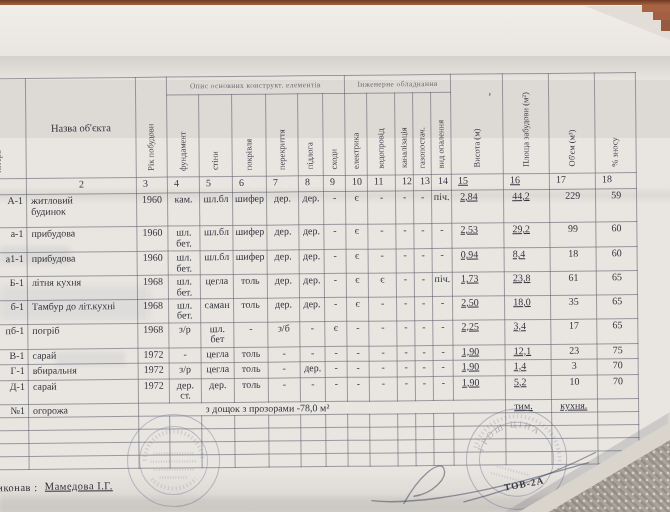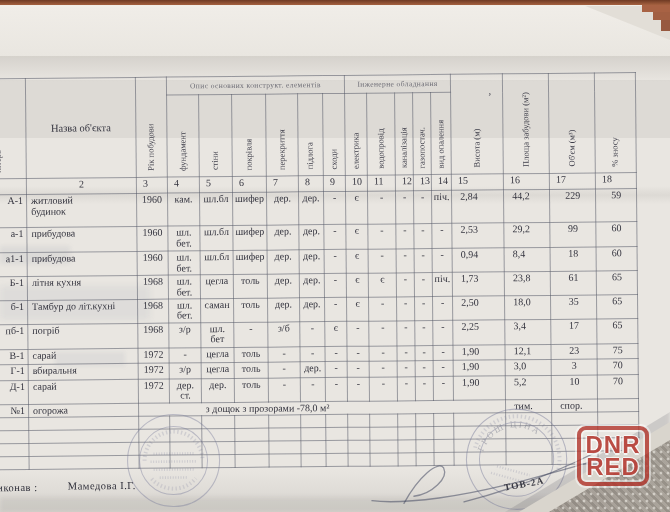--- a/index.html
+++ b/index.html
@@ -27,21 +27,21 @@
   thead th{vertical-align:bottom;}
   th.grp{font-size:7.5px;color:#565662;letter-spacing:.4px;opacity:.85;
          vertical-align:middle;white-space:nowrap;}
   th.name-h{font-size:10.5px;vertical-align:middle;}
   .vt{display:inline-block;writing-mode:vertical-rl;transform:rotate(180deg);
       font-size:8.5px;line-height:1.1;white-space:nowrap;color:#3c3c48;margin:0 auto 3px auto;}
   tr.num-row td{font-size:10px;text-align:left;padding-left:6px;height:16px;}
   tr.num-row td.c1{text-align:center;padding-left:1px;}
   td.c0{text-align:right;padding-right:3px;}
   td.c1{text-align:left;padding-left:4px;}
-  td.c14,td.c15{text-align:left;padding-left:8px;}
+  td.c14,td.c15{text-align:left;padding-left:8px;text-decoration:underline;}
   td.fence{text-align:center;padding-right:110px;}
   
   .executor{font-size:10.5px;color:#2f2f3a;letter-spacing:.5px;}
   .tov{font-size:9.5px;font-weight:bold;color:#2b2b36;transform:rotate(-10deg);opacity:.9;letter-spacing:1px;}
   
   .stamp{opacity:.4;}
   .stamp circle,.stamp path{fill:none;stroke:#757898;}
   .stamp text{fill:#6d7082;stroke:none;}
   .sig path{fill:none;stroke:#464b63;stroke-width:1.3;opacity:.55;stroke-linecap:round;}
   .pen-mark{font-size:11px;color:#4a4a55;}
@@ -310,21 +310,21 @@
             <td class="c5">толь</td>
             <td class="c6">-</td>
             <td class="c7">дер.</td>
             <td class="c8">-</td>
             <td class="c9">-</td>
             <td class="c10">-</td>
             <td class="c11">-</td>
             <td class="c12">-</td>
             <td class="c13">-</td>
             <td class="c14">1,90</td>
-            <td class="c15">3,0</td>
+            <td class="c15">1,4</td>
             <td class="c16">3</td>
             <td class="c17">70</td>
           </tr>
           <tr style="height: 24px;">
             <td class="c0">Д-1</td>
             <td class="c1">сарай</td>
             <td class="c2">1972</td>
             <td class="c3">дер.
 ст.</td>
             <td class="c4">дер.</td>
@@ -340,21 +340,21 @@
             <td class="c14">1,90</td>
             <td class="c15">5,2</td>
             <td class="c16">10</td>
             <td class="c17">70</td>
           </tr>
           <tr style="height: 13px;">
             <td class="c0">№1</td>
             <td class="c1">огорожа</td>
             <td class="fence" colspan="13">з дощок з прозорами -78,0 м²</td>
             <td class="c15">тим.</td>
-            <td class="c15">спор.</td>
+            <td class="c15">кухня.</td>
             <td></td>
           </tr>
           <tr style="height: 13px;">
             <td class="c0"></td>
             <td class="c1"></td>
             <td class="c2"></td>
             <td class="c3"></td>
             <td class="c4"></td>
             <td class="c5"></td>
             <td class="c6"></td>
@@ -460,31 +460,27 @@
 
     <svg class="abs sig" style="left:340px;top:450px;" width="280" height="62" viewBox="0 0 280 62">
       <path d="M 245,18 C 200,30 150,45 95,52 C 70,55 48,57 28,54"></path>
       <path d="M 60,57 C 75,30 95,14 100,22 C 105,32 88,48 70,50"></path>
       <path d="M 252,8 C 215,26 170,44 120,56"></path>
     </svg>
 
     <span class="abs tov" style="left:500px;top:484px;">ТОВ-2А</span>
 
     <span class="abs executor" style="left:-14px;top:482px;">Виконав :</span>
-    <span class="abs executor" style="left:64px;top:481px;">Мамедова І.Г.</span>
+    <span class="abs executor" style="left:41px;top:481px;text-decoration:underline;">Мамедова І.Г.</span>
   </div>
 
   <div class="shade fold-shadow"></div>
   <div class="shade fold-edge"></div>
   <div class="shade carpet"></div>
 
   <div class="abs wood-top"></div>
   <div class="abs paper-edge"></div>
   <div class="abs sheet2"></div>
   <div class="abs step" style="left:642px;top:5px;width:28px;height:7px;"></div>
   <div class="abs step" style="left:653px;top:12px;width:17px;height:8px;background:#a25f42;"></div>
   <div class="abs step" style="left:661px;top:20px;width:9px;height:11px;background:#975940;"></div>
 
-  <div class="abs wm">
-    <span>DNR</span>
-    <span>RED</span>
-  </div>
 </div>
 
 </body></html>

